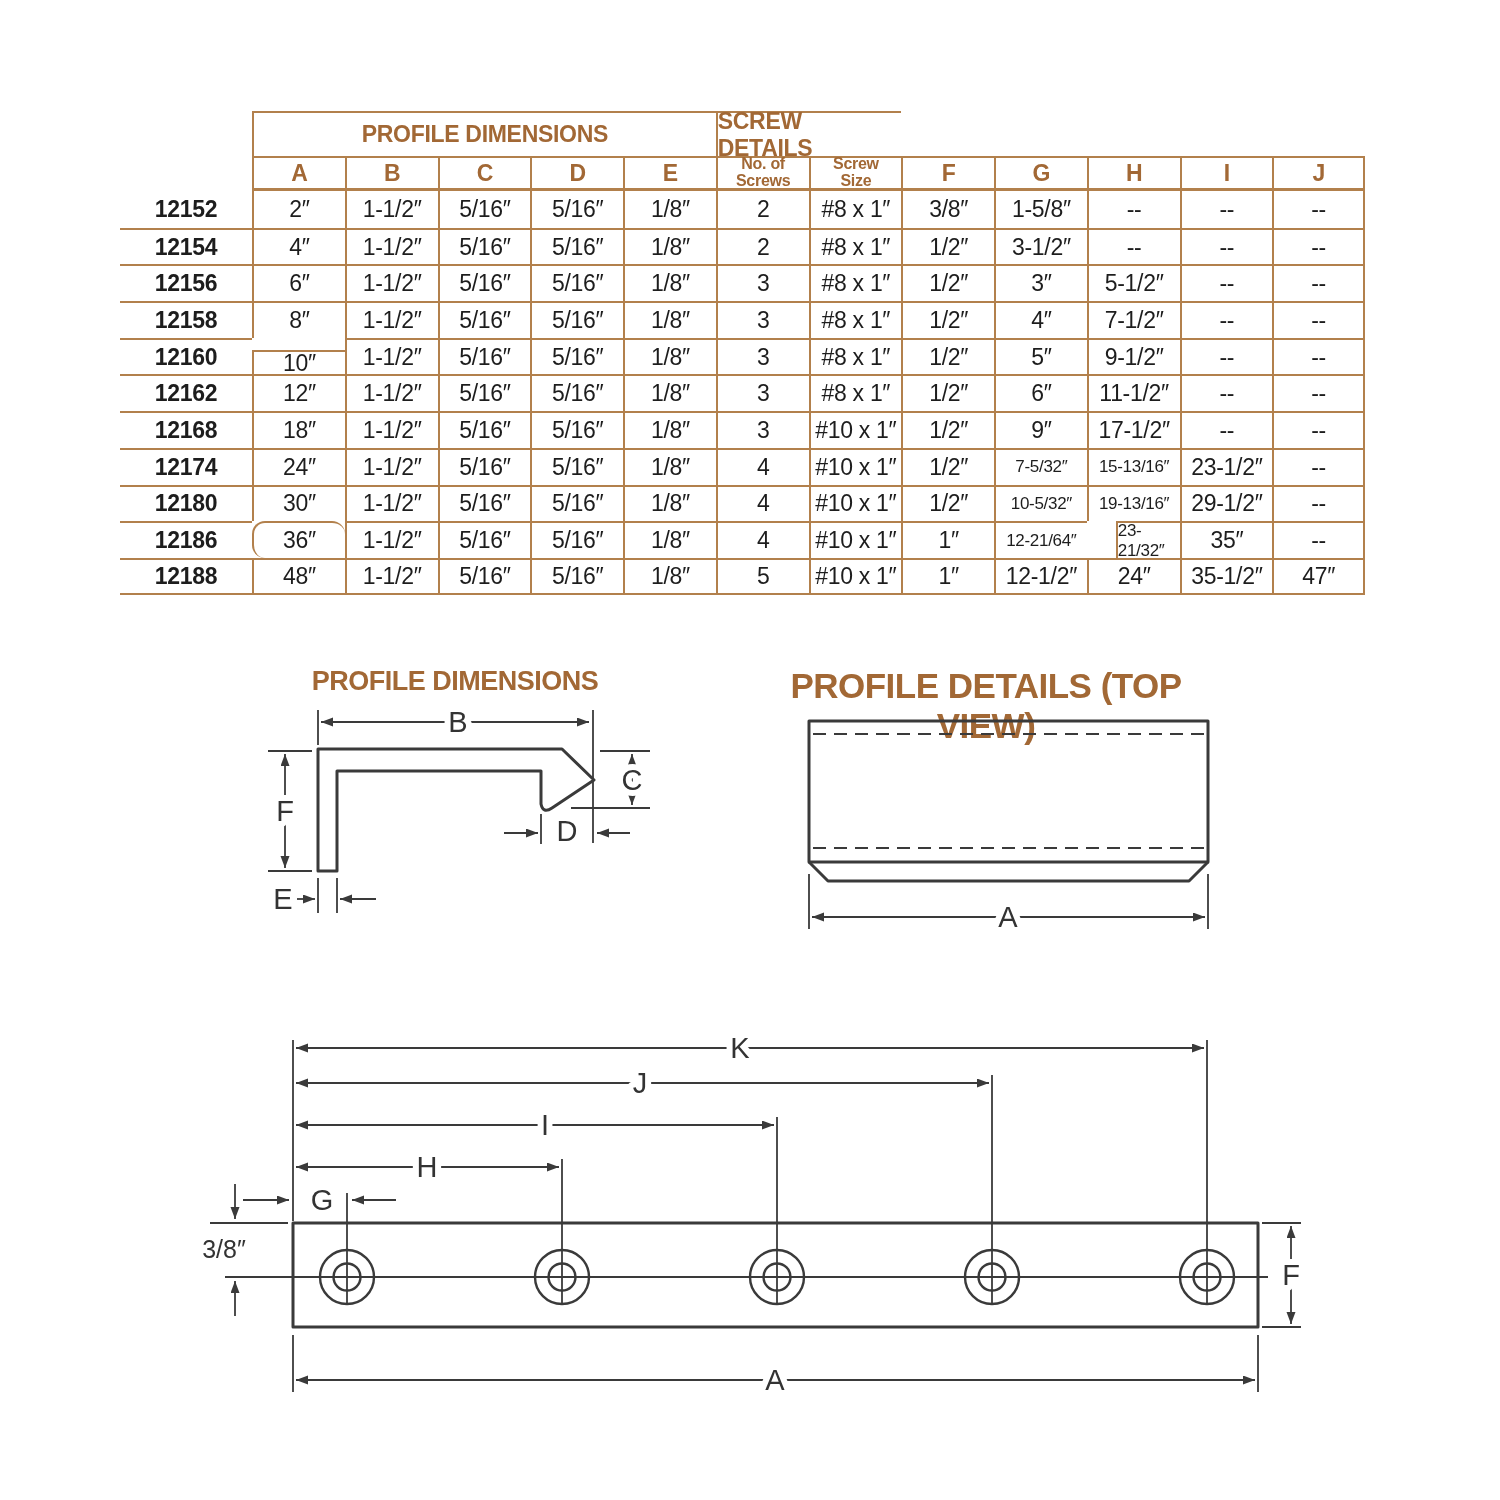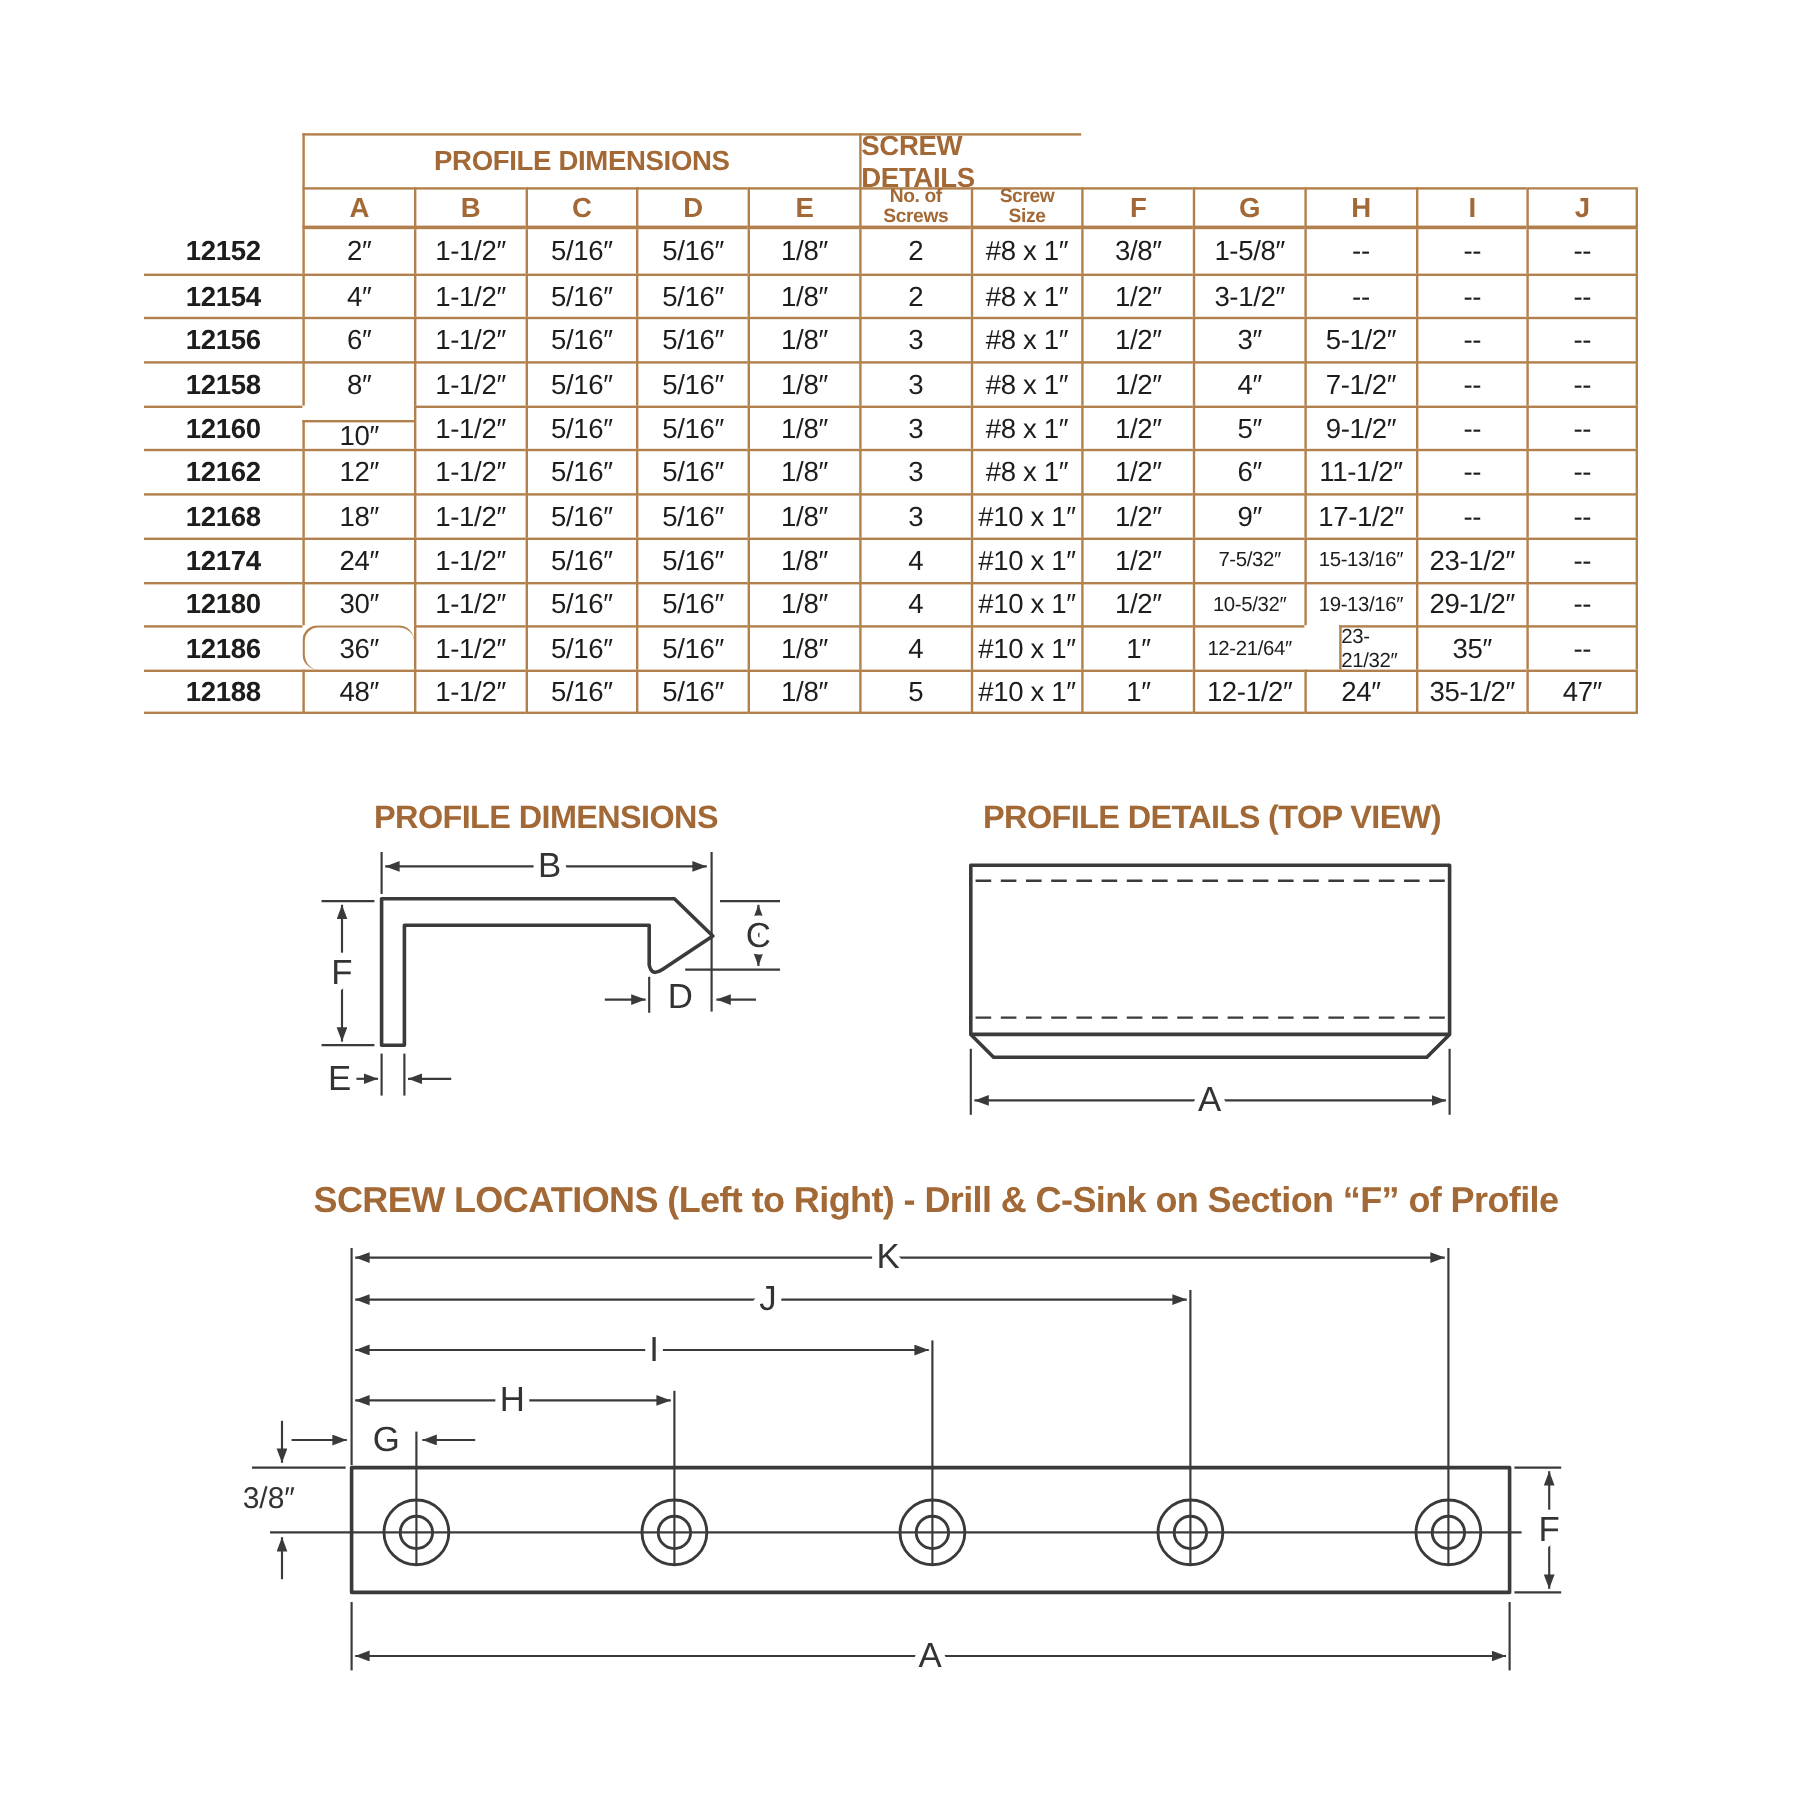--- a/index.html
+++ b/index.html
@@ -213,22 +213,21 @@
       <div class="gc data b-l b-t b-b2" style="grid-area: 13 / 7 / span 1 / span 1;">5</div>
       <div class="gc data b-l b-t b-b2" style="grid-area: 13 / 8 / span 1 / span 1;">#10 x 1″</div>
       <div class="gc data b-l b-t b-b2" style="grid-area: 13 / 9 / span 1 / span 1;">1″</div>
       <div class="gc data b-l b-t b-b2" style="grid-area: 13 / 10 / span 1 / span 1;">12-1/2″</div>
       <div class="gc data b-l b-t b-b2" style="grid-area: 13 / 11 / span 1 / span 1;">24″</div>
       <div class="gc data b-l b-t b-b2" style="grid-area: 13 / 12 / span 1 / span 1;">35-1/2″</div>
       <div class="gc data b-l b-t b-r b-b2" style="grid-area: 13 / 13 / span 1 / span 1;">47″</div>
     </div>
 
   <div class="dtitle" style="left:250px;top:666px;width:410px;font-size:27px">PROFILE DIMENSIONS</div>
-  <div class="dtitle" style="left:790px;top:666px;width:440px;font-size:27px">PROFILE DETAILS (TOP VIEW)</div>
-  <div class="dtitle" style="left:120px;top:984px;width:1320px;font-size:30px">SCREW LOCATIONS (Left to Right) - Drill &amp; C-Sink on Section “F” of Profile</div>
+  <div class="dtitle" style="left:766px;top:666px;width:440px;font-size:35px">PROFILE DETAILS (TOP VIEW)</div>
 
   <svg class="diag" style="left:240px;top:700px;width:430px;height:225px" viewBox="240 700 430 225">
     <defs>
       <marker id="ah" orient="auto-start-reverse" markerWidth="14" markerHeight="10" refX="12" refY="4.5" markerUnits="userSpaceOnUse">
         <path class="ah" d="M0,0 L12,4.5 L0,9 Z"></path>
       </marker>
     </defs>
 
     <line class="thin" x1="318" y1="710" x2="318" y2="745"></line>
     <line class="thin" x1="593" y1="710" x2="593" y2="843"></line>

